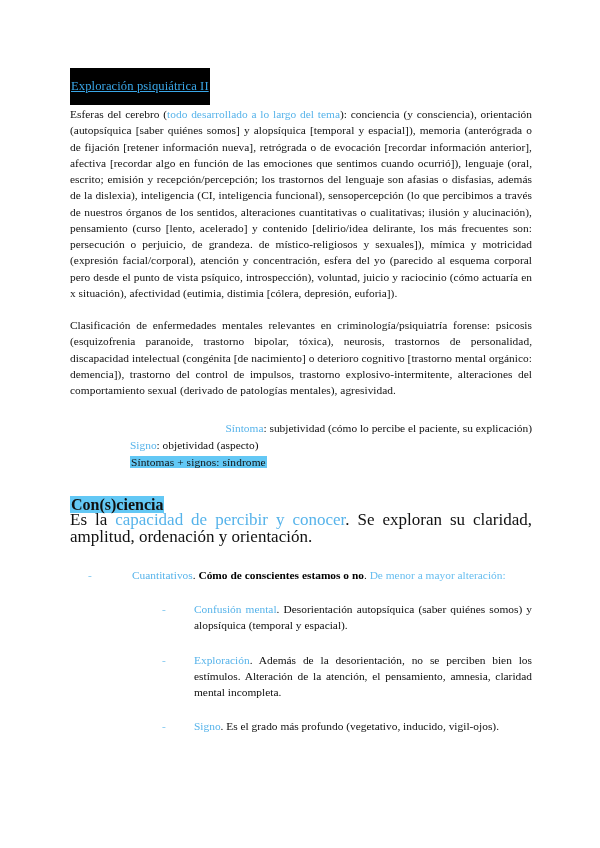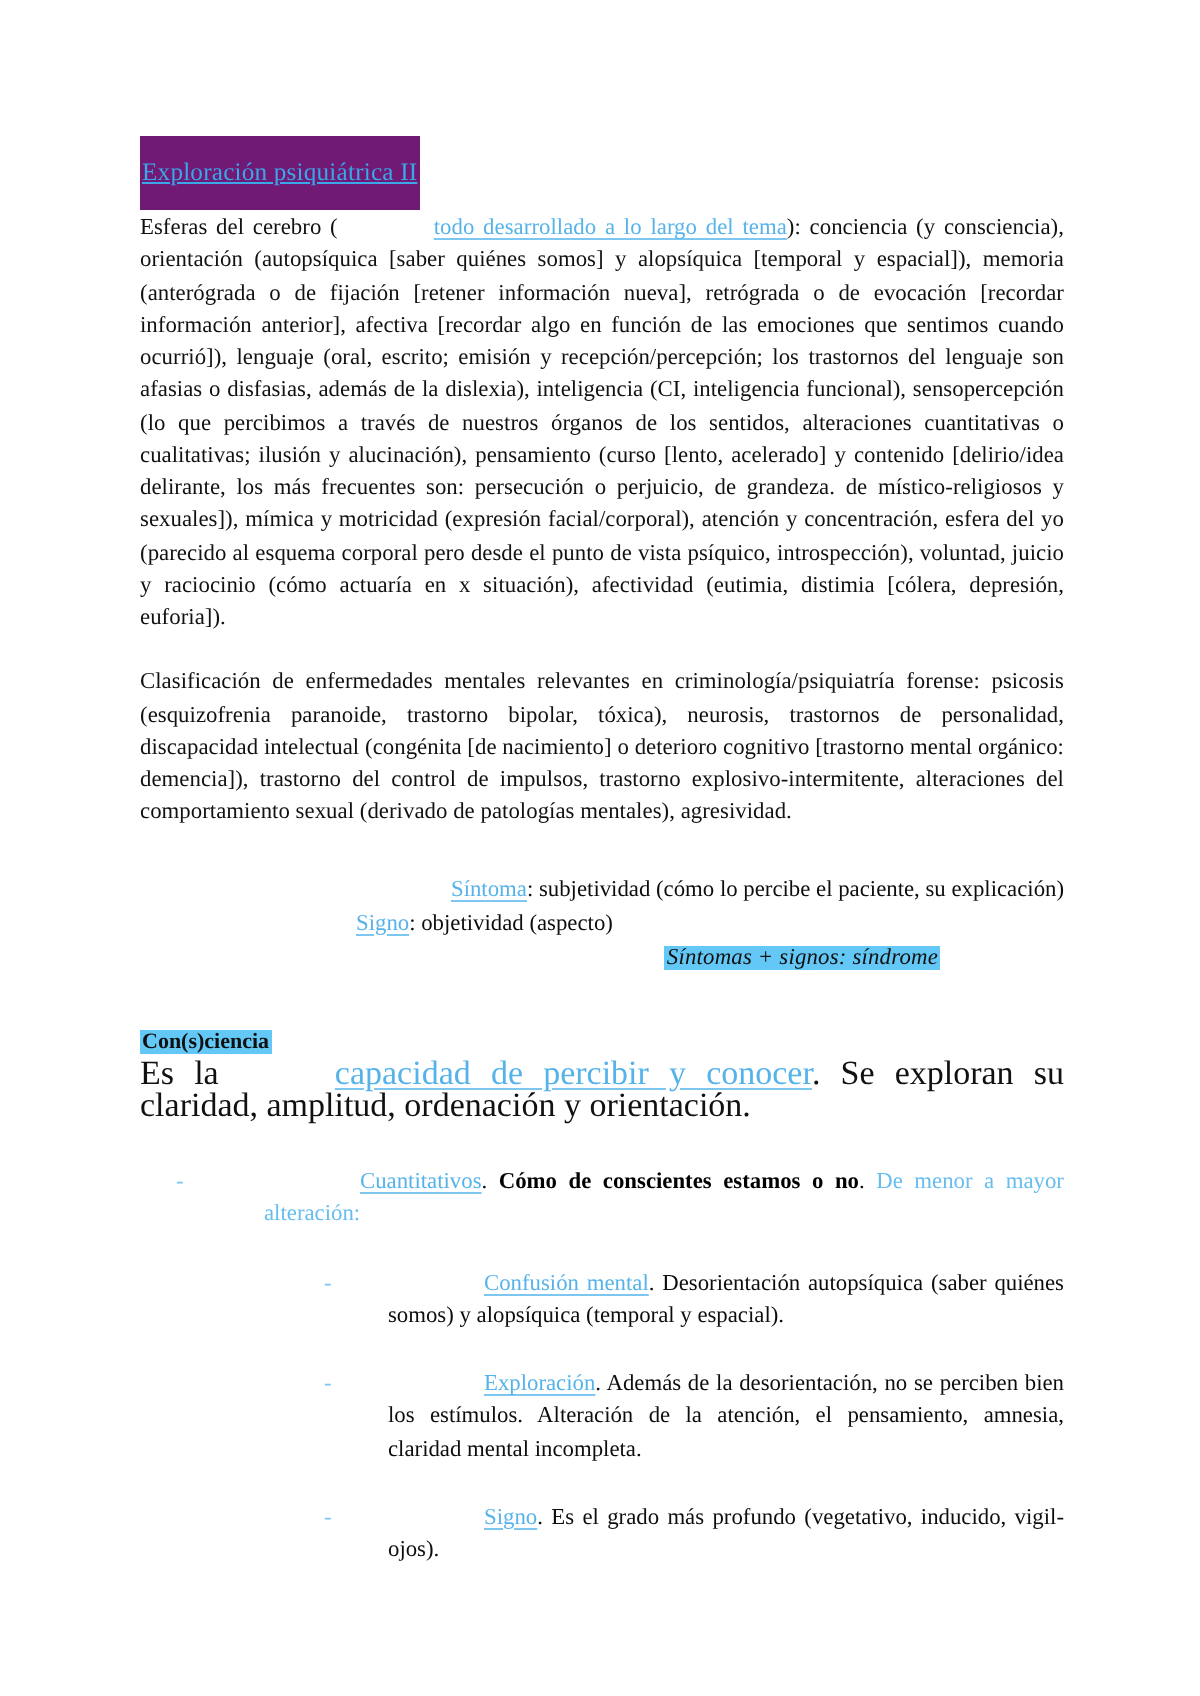--- a/index.html
+++ b/index.html
@@ -21,21 +21,21 @@
     height: 848px;
     background: #ffffff;
     box-sizing: border-box;
     padding: 68px 68px 20px 70px;
   }
 
   .doc-title {
     font-size: 12.6px;
     line-height: 15px;
     color: #3aa7e8;
-    background: #701a75;
+    background: #000000;
     display: inline-block;
     text-decoration: underline;
     text-decoration-color: #3aa7e8;
     text-underline-offset: 1px;
     margin: 0 0 1px 0;
     letter-spacing: 0.1px;
     padding: 11px 1px;
   }
 
   p.body-par {
@@ -47,24 +47,22 @@
     color: #111111;
     letter-spacing: 0.02px;
   }
 
   .par-gap {
     height: 16px;
   }
 
   .lnk {
     color: #56b3ea;
-    text-decoration: underline;
     text-decoration-color: #7cc6ef;
     text-underline-offset: 1.5px;
-    margin-left: 48px;
   }
 
   .blue-plain {
     color: #66bdef;
   }
 
   .hl-strong {
     background: #63c8f5;
     color: #101010;
     padding: 0 1px;
@@ -84,30 +82,29 @@
   }
   .def-line-1 {
     text-align: right;
     padding-left: 36px;
   }
   .def-line-2 {
     text-align: left;
     padding-right: 60px;
   }
   .def-line-3 {
-    text-align: right;
+    text-align: left;
     padding-right: 62px;
-    font-style: italic;
   }
   .def-line-3 .hl-strong { letter-spacing: 0.1px; }
 
   
   .sec-head {
     margin: 26px 0 0 0;
-    font-size: 11px;
+    font-size: 16px;
     line-height: 15px;
   }
   .sec-head .hl-strong {
     font-weight: bold;
   }
 
   .sec-par {
     margin: 0;
     font-size: 17px;
     line-height: 16.25px;

